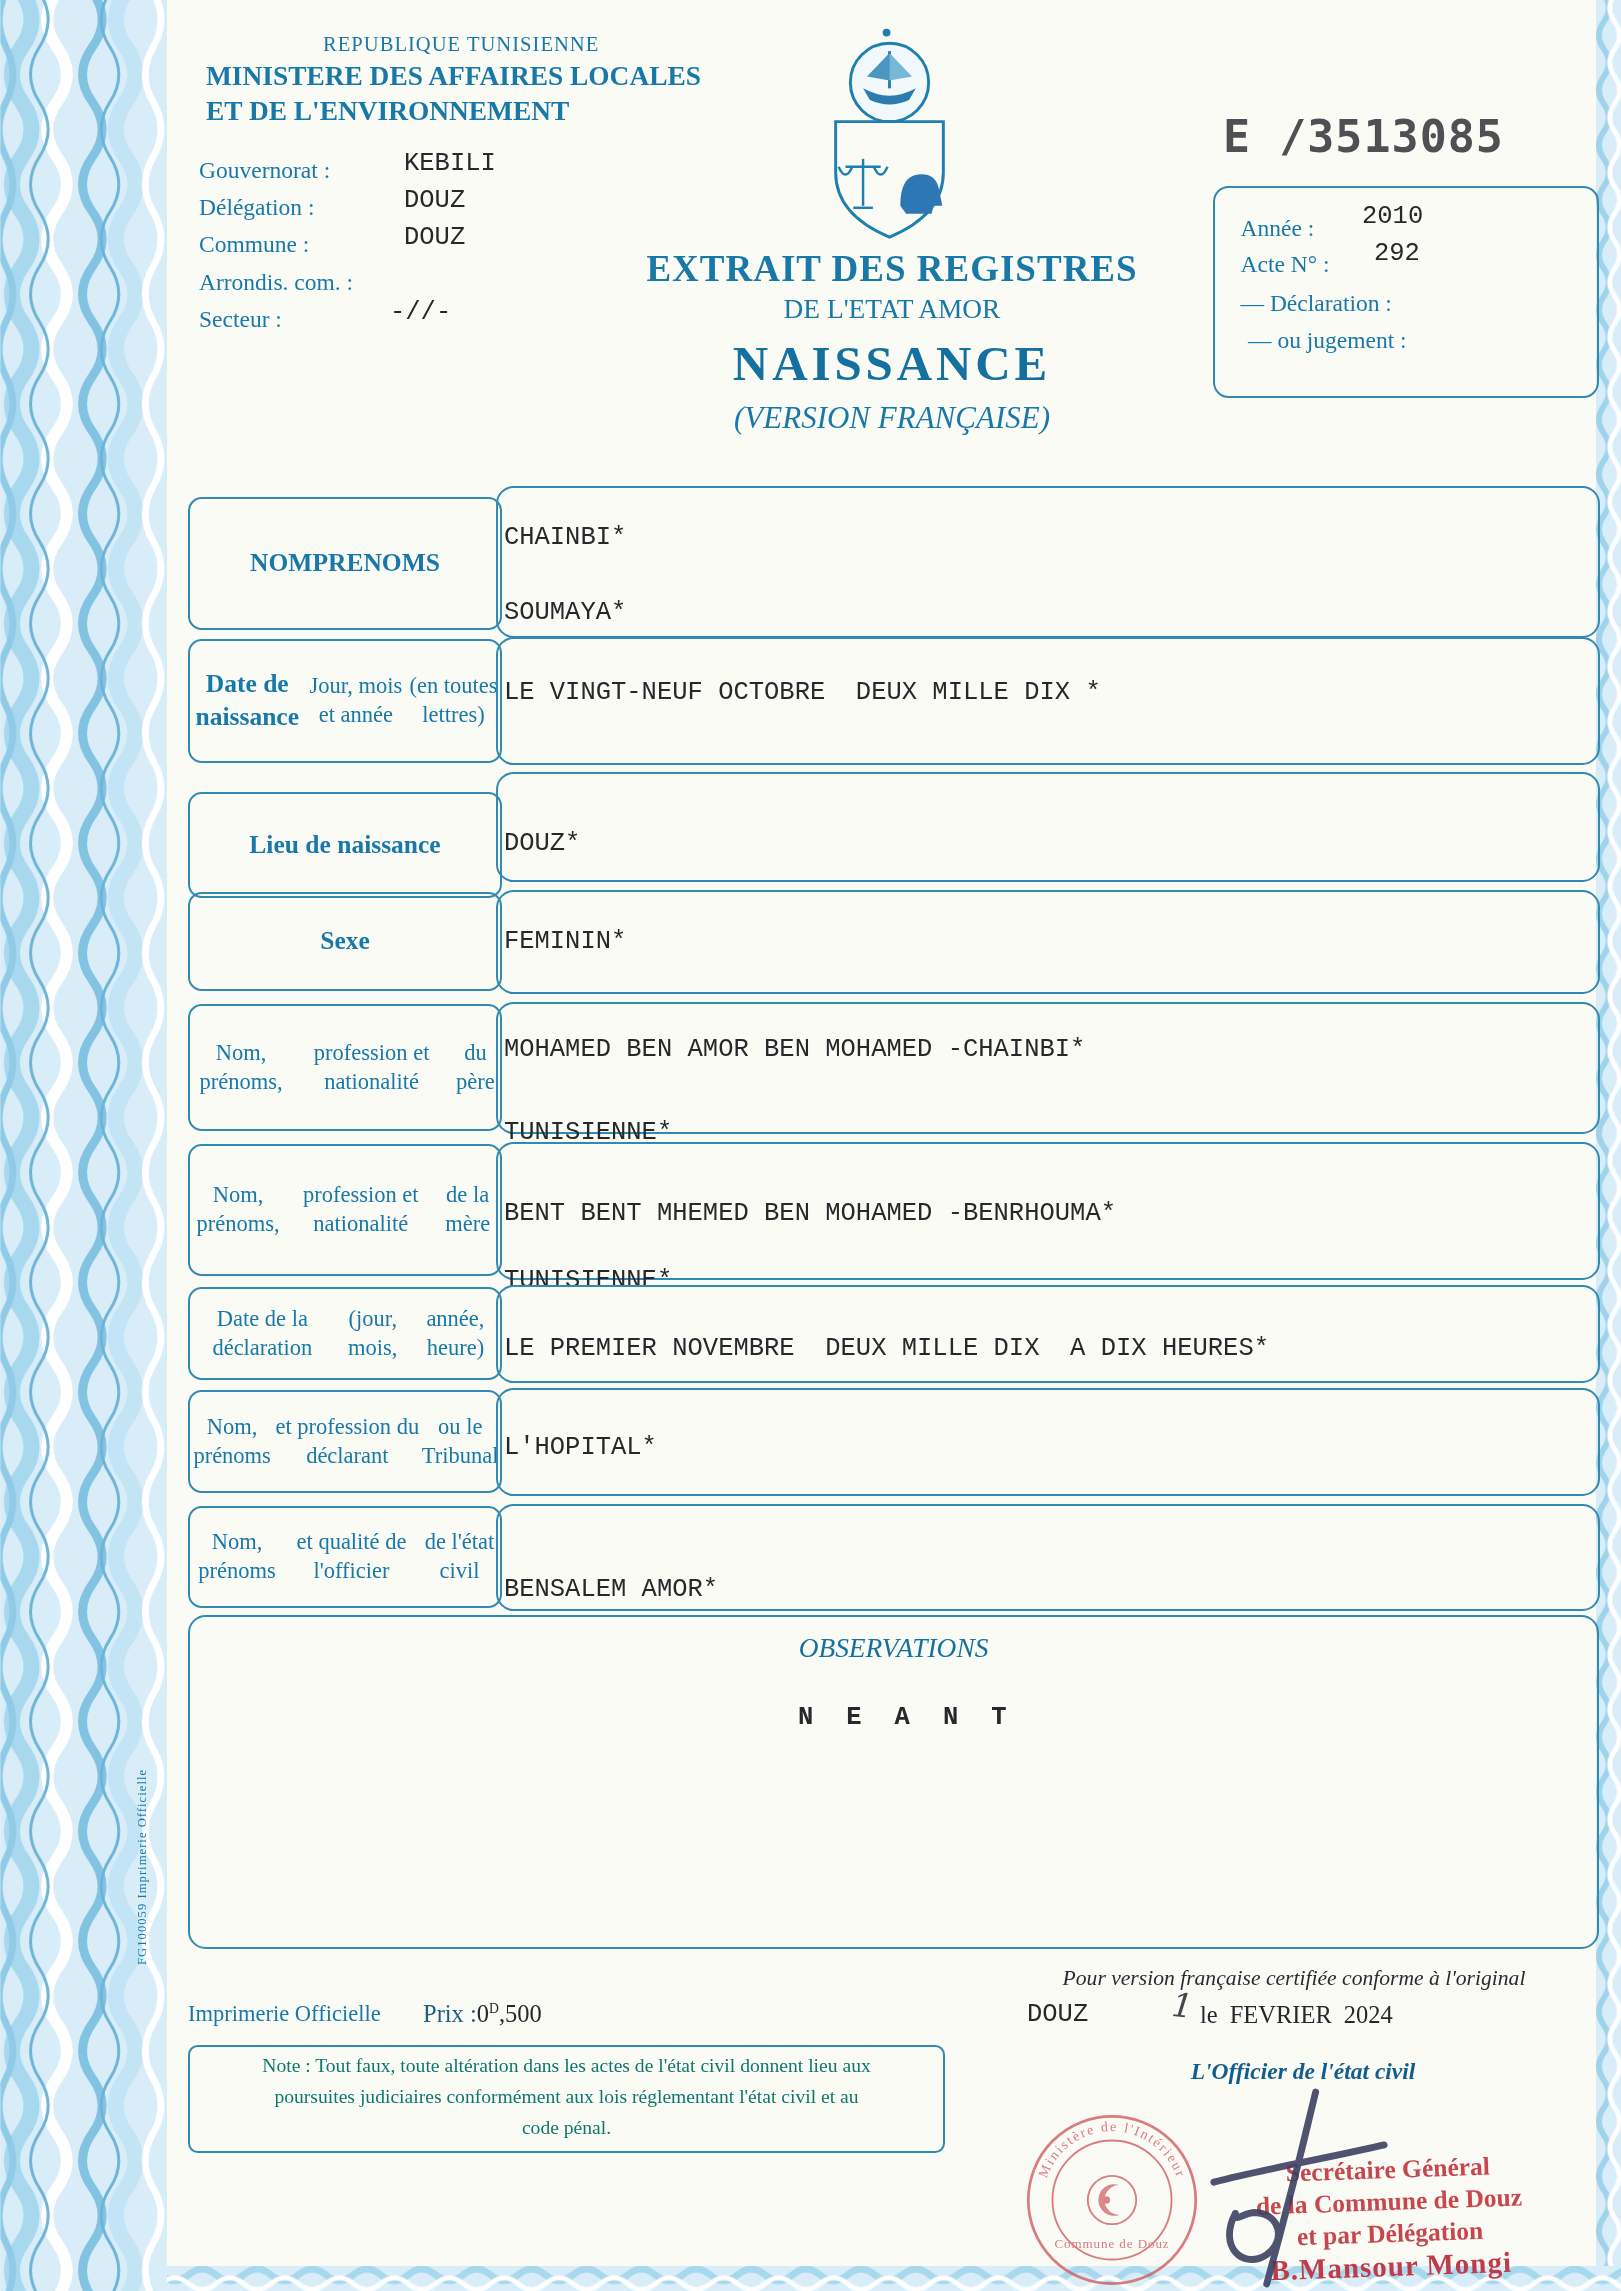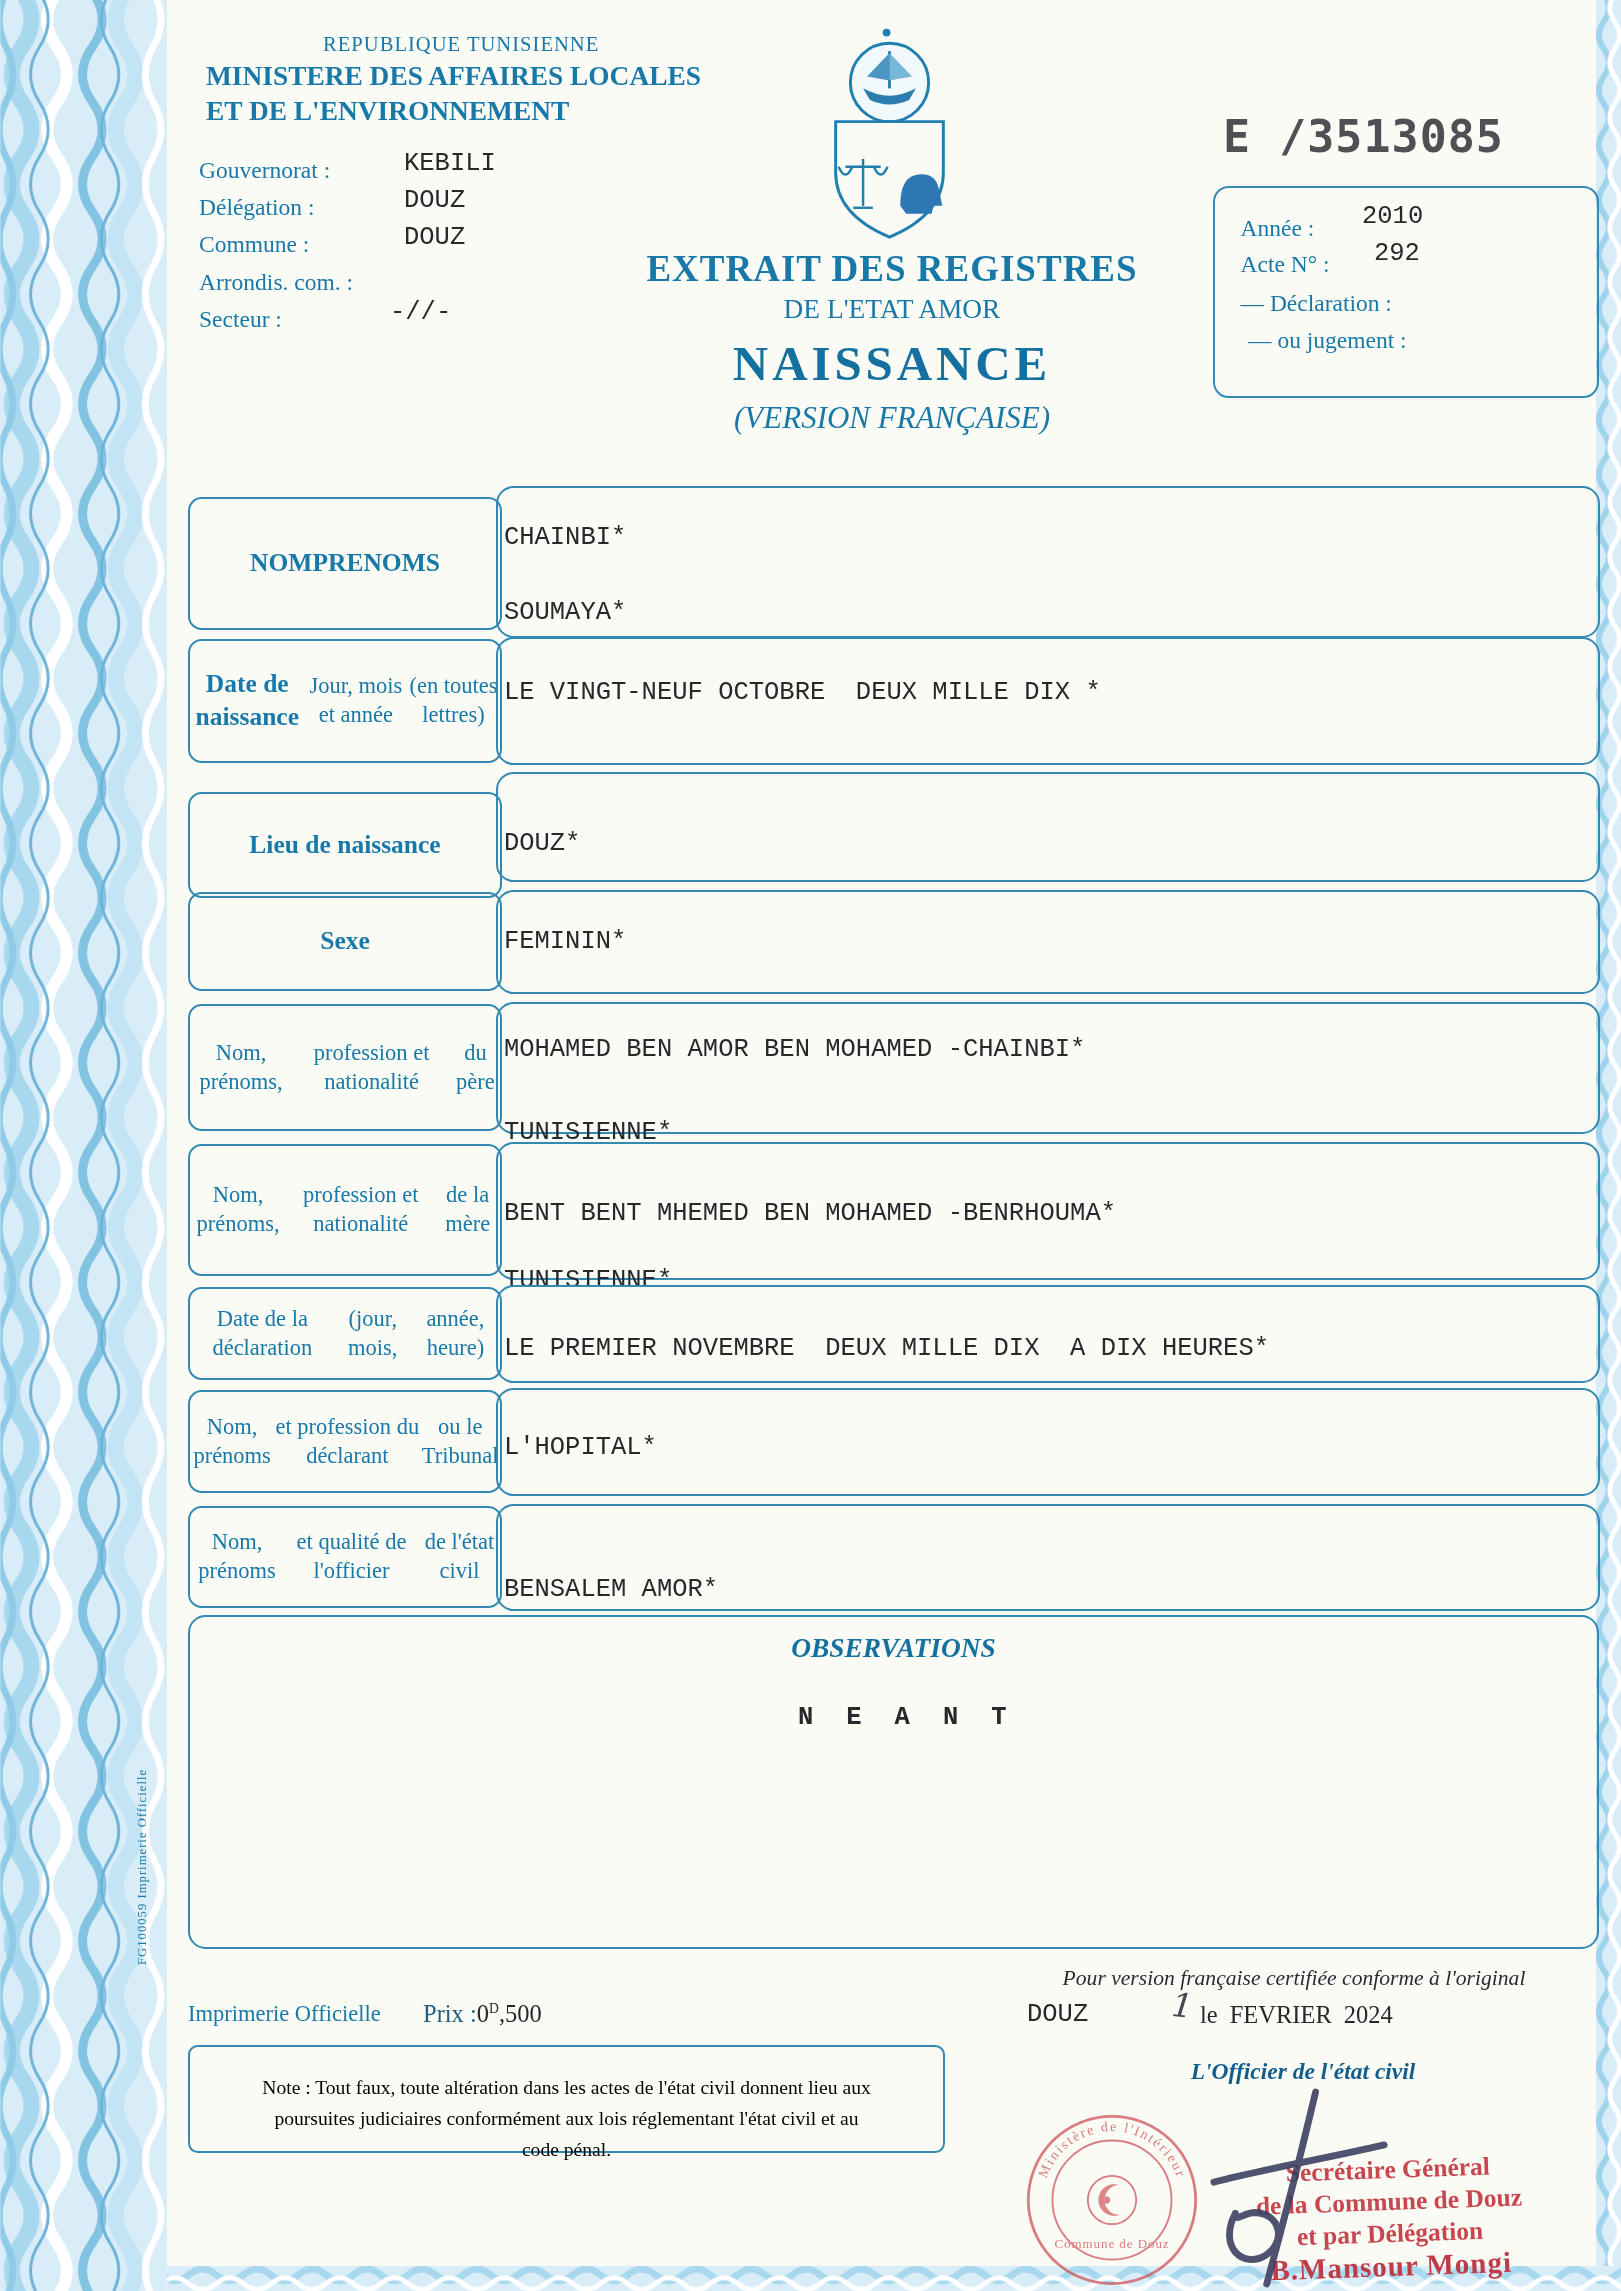--- a/index.html
+++ b/index.html
@@ -7,21 +7,21 @@
   .p{position:absolute}
   .teal{color:#1878a8}
   .tw{position:absolute;left:5.9px;font-family:"Liberation Mono",monospace;font-size:25.5px;color:#26282c;white-space:pre}
   .twi{font-family:"Liberation Mono",monospace;font-size:25.5px;color:#26282c;white-space:pre}
   .lb{position:absolute;left:188px;width:310px;border:2px solid #3289b2;border-radius:13.7px;display:flex;align-items:center;justify-content:center;text-align:center;color:#1878a8}
   .ll{font-size:22.5px;line-height:1.28}
   .ll.b{font-weight:bold;font-size:25.5px}
   .vb{position:absolute;left:496px;width:1100px;border:2px solid #3289b2;border-radius:17.6px}
   .hand{font-family:"DejaVu Serif",serif;font-style:italic;color:#45474f}
   .actlbl{position:absolute;font-size:23.5px;color:#1878a8}
-  .notebox{position:absolute;left:188px;top:2045px;width:757px;height:108px;border:2px solid #3289b2;border-radius:9.8px;text-align:center;color:#000000;font-size:19.6px;line-height:31px;padding-top:25px;box-sizing:border-box}
+  .notebox{position:absolute;left:188px;top:2045px;width:757px;height:108px;border:2px solid #3289b2;border-radius:9.8px;text-align:center;color:#0f766e;font-size:19.6px;line-height:31px;padding-top:3px;box-sizing:border-box}
   .stampline{font-weight:bold;color:#c8474e;line-height:32px;font-size:25.5px}
   .sup{font-size:13.7px;vertical-align:super}
 </style>
 </head>
 <body>
 
 <div class="p" style="left:0;top:0">
   <svg width="167" height="2292" viewBox="0 0 170 2338">
     <defs>
       <pattern id="guill" width="170" height="224" patternUnits="userSpaceOnUse">
@@ -192,21 +192,21 @@
 <div class="lb" style="top:1506px;height:98px">
   <div class="ll">Nom, prénoms</div>
   <div class="ll">et qualité de l'officier</div>
   <div class="ll">de l'état civil</div>
 </div>
 <div class="vb" style="top:1504px;height:103px">
   <div class="tw" style="top:69px">BENSALEM AMOR*</div>
 </div>
 
 <div class="vb" style="left:188px;width:1407px;top:1615px;height:330px">
-  <div class="p" style="left:0;right:0;top:15.7px;text-align:center;font-size:27.4px;font-weight:bold;font-style:italic;color:#14719f">OBSERVATIONS</div>
+  <div class="p" style="left:0;right:0;top:15.7px;text-align:center;font-size:27.4px;font-weight:normal;font-style:italic;color:#14719f">OBSERVATIONS</div>
   <div class="tw" style="left:608px;top:86px;font-weight:bold;letter-spacing:2px;word-spacing:13.7px">N E A N T</div>
 </div>
 
 <div class="p teal" style="left:188px;top:2001px;font-size:22.5px">Imprimerie Officielle</div>
 <div class="p" style="left:423px;top:2000px;font-size:24.5px;color:#1f5d80">
   <span>Prix :</span><span style="color:#26282c">0</span><span class="sup" style="color:#26282c">D</span><span style="color:#26282c">,500</span>
 </div>
 <div class="p" style="left:1000px;top:1966px;width:588px;text-align:center;font-size:21.6px;font-style:italic;color:#2a2a33">Pour version française certifiée conforme à l'original</div>
 <div class="p twi" style="left:1027px;top:2000px">DOUZ</div>
 <div class="p hand" style="left:1172px;top:1986px;font-size:33px;transform:rotate(6deg)">1</div>

